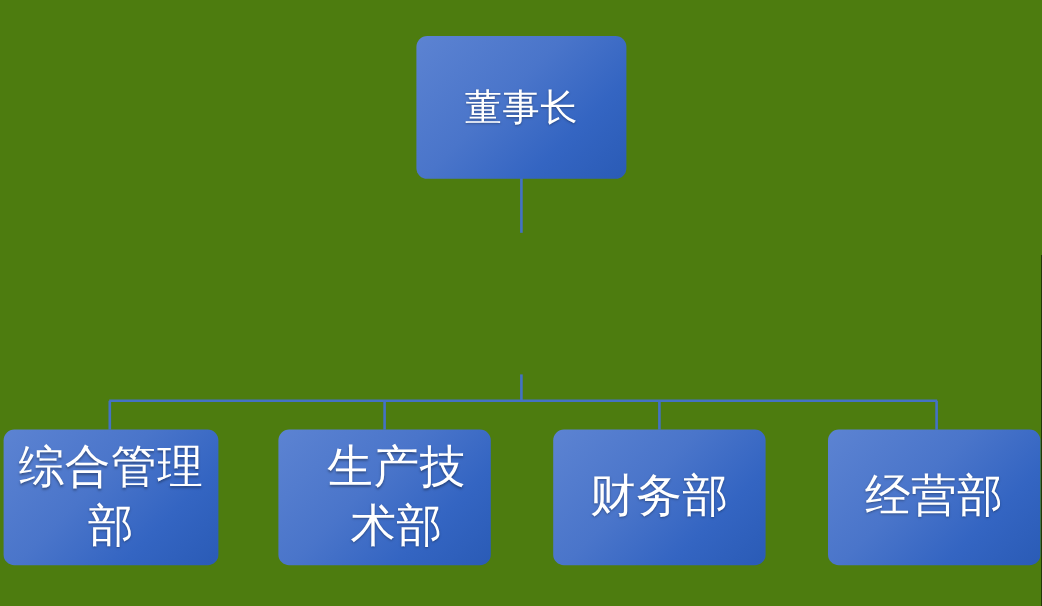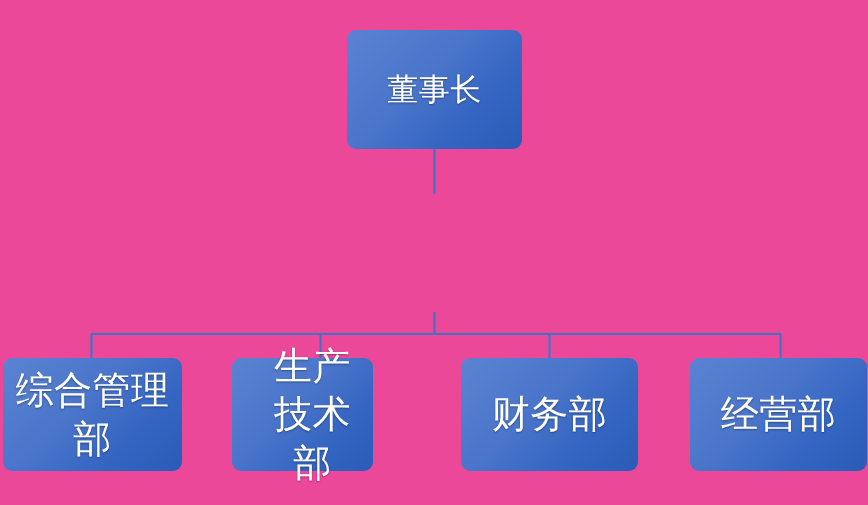--- a/index.html
+++ b/index.html
@@ -8,21 +8,21 @@
     padding: 0;
     background: #000000;
   }
   body {
     font-family: "Liberation Sans", "DejaVu Sans", sans-serif;
   }
   #chart-root {
     position: relative;
     width: 868px;
     height: 505px;
-    background: #ec4899;
+    background: #4d7c0f;
     overflow: hidden;
   }
 
   
   #connector-layer {
     position: absolute;
     left: 0;
     top: 0;
     width: 868px;
     height: 505px;
@@ -66,21 +66,21 @@
   .node-lvl2 .node-label { font-size: 31px; }
 
   
   .node-lvl3 {
     top: 358px;
     height: 113px;
   }
   .node-lvl3 .node-label { font-size: 38px; }
 
   .node-dept-0 { left: 3px;   width: 179px; }
-  .node-dept-1 { left: 232px; width: 141px; padding-left: 20px; }
+  .node-dept-1 { left: 232px; width: 177px; padding-left: 20px; }
   .node-dept-2 { left: 461px; width: 177px; }
   .node-dept-3 { left: 690px; width: 177px; }
 </style>
 </head>
 <body>
 
 <div id="chart-root">
 
   <svg id="connector-layer" viewBox="0 0 868 505" width="868" height="505" xmlns="http://www.w3.org/2000/svg">
 

